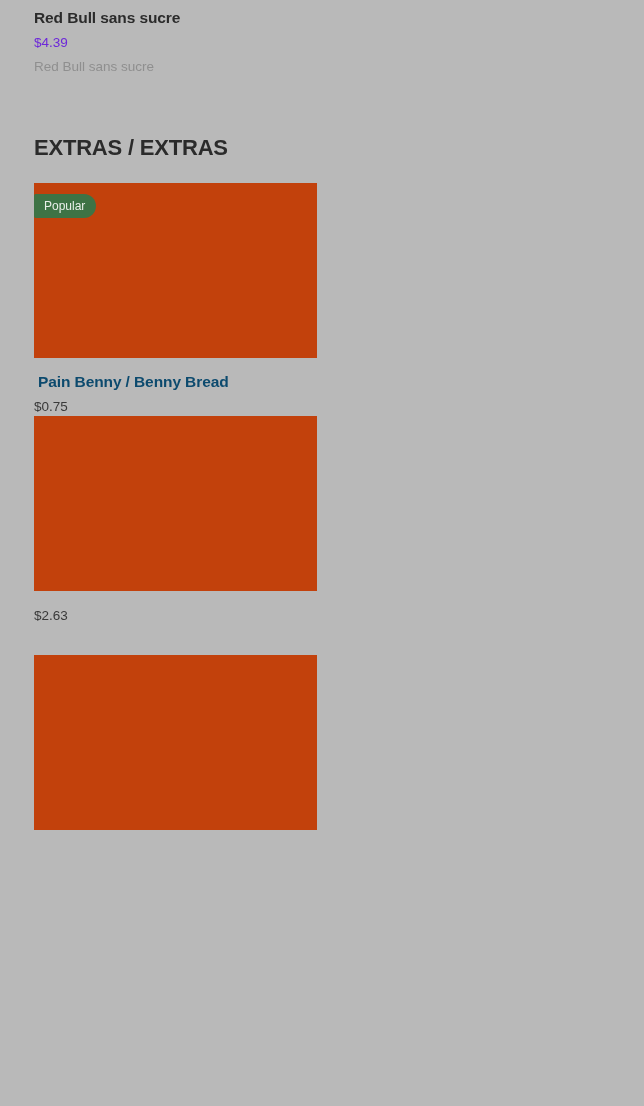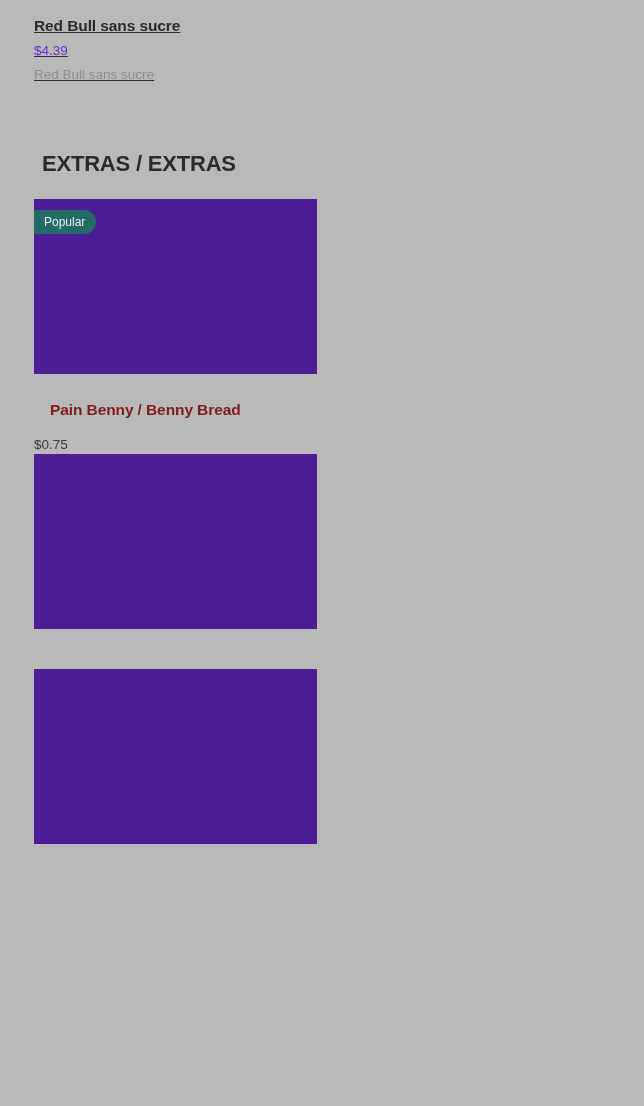--- a/index.html
+++ b/index.html
@@ -17,22 +17,21 @@
   }
 
   .page {
     padding: 0 34px;
     box-sizing: border-box;
     width: 644px;
   }
 
   
   .top-partial {
-    padding-top: 16px;
-    text-decoration: underline;
+    padding-top: 8px;
   }
   .item-title {
     font-size: 15.5px;
     font-weight: bold;
     color: #2b2b2b;
     line-height: 20px;
     letter-spacing: -0.1px;
     margin: 0;
   }
   .item-price {
@@ -47,41 +46,41 @@
     line-height: 18px;
     margin: 6px 0 0 0;
   }
 
   
   .section-heading {
     font-size: 22px;
     font-weight: bold;
     color: #2b2b2b;
     letter-spacing: -0.2px;
-    margin: 8px;
+    margin: 0;
     padding-top: 58px;
     padding-bottom: 0;
     line-height: 28px;
   }
 
   
   .card-grid {
     display: flex;
     flex-wrap: wrap;
     margin-top: 21px;
     gap: 0 24px;
   }
   .card {
     width: 283px;
     box-sizing: border-box;
   }
   .card-media {
     width: 283px;
     height: 175px;
-    background: #4c1d95;
+    background: #c2410c;
     position: relative;
     overflow: hidden;
   }
   .badge-popular {
     position: absolute;
     top: 11px;
     left: 0;
     background: rgba(24,129,86,0.78);
     color: #e9efe9;
     font-size: 12px;
@@ -91,24 +90,24 @@
     border-bottom-right-radius: 14px;
     border-top-left-radius: 2px;
     border-bottom-left-radius: 2px;
   }
   .card-body {
     padding-top: 10px;
   }
   .card-title {
     font-size: 15.5px;
     font-weight: bold;
-    color: #7f1d1d;
+    color: #0c4a6e;
     line-height: 20px;
     letter-spacing: -0.1px;
-    margin: 16px;
+    margin: 4px;
   }
   .card-price {
     font-size: 13.5px;
     color: #3a3a3a;
     line-height: 18px;
     margin: 6px 0 0 0;
   }
   .row-gap {
     height: 30px;
     width: 100%;
@@ -135,20 +134,21 @@
       </div>
       <div class="card-body">
         <div class="card-title">Pain Benny / Benny Bread</div>
         <div class="card-price">$0.75</div>
       </div>
     </div>
 
     <div class="card">
       <div class="card-media"></div>
       <div class="card-body">
+        <div class="card-price">$2.63</div>
       </div>
     </div>
 
     <div class="row-gap"></div>
 
 
     <div class="card">
       <div class="card-media"></div>
 
     </div>

